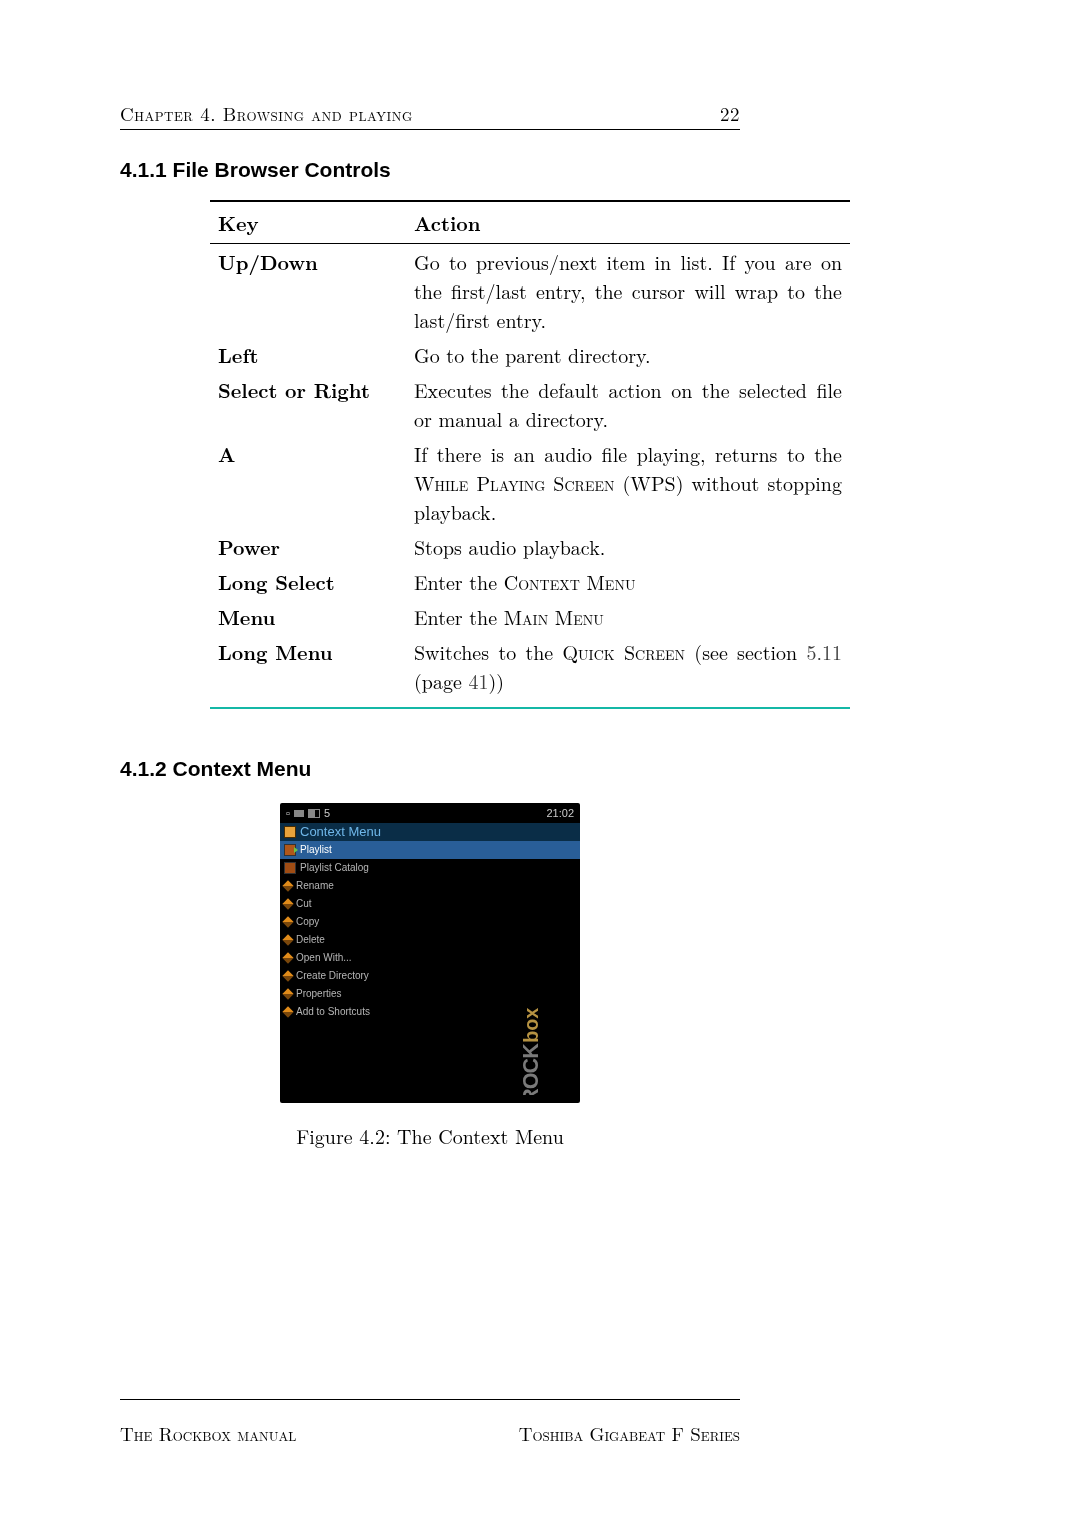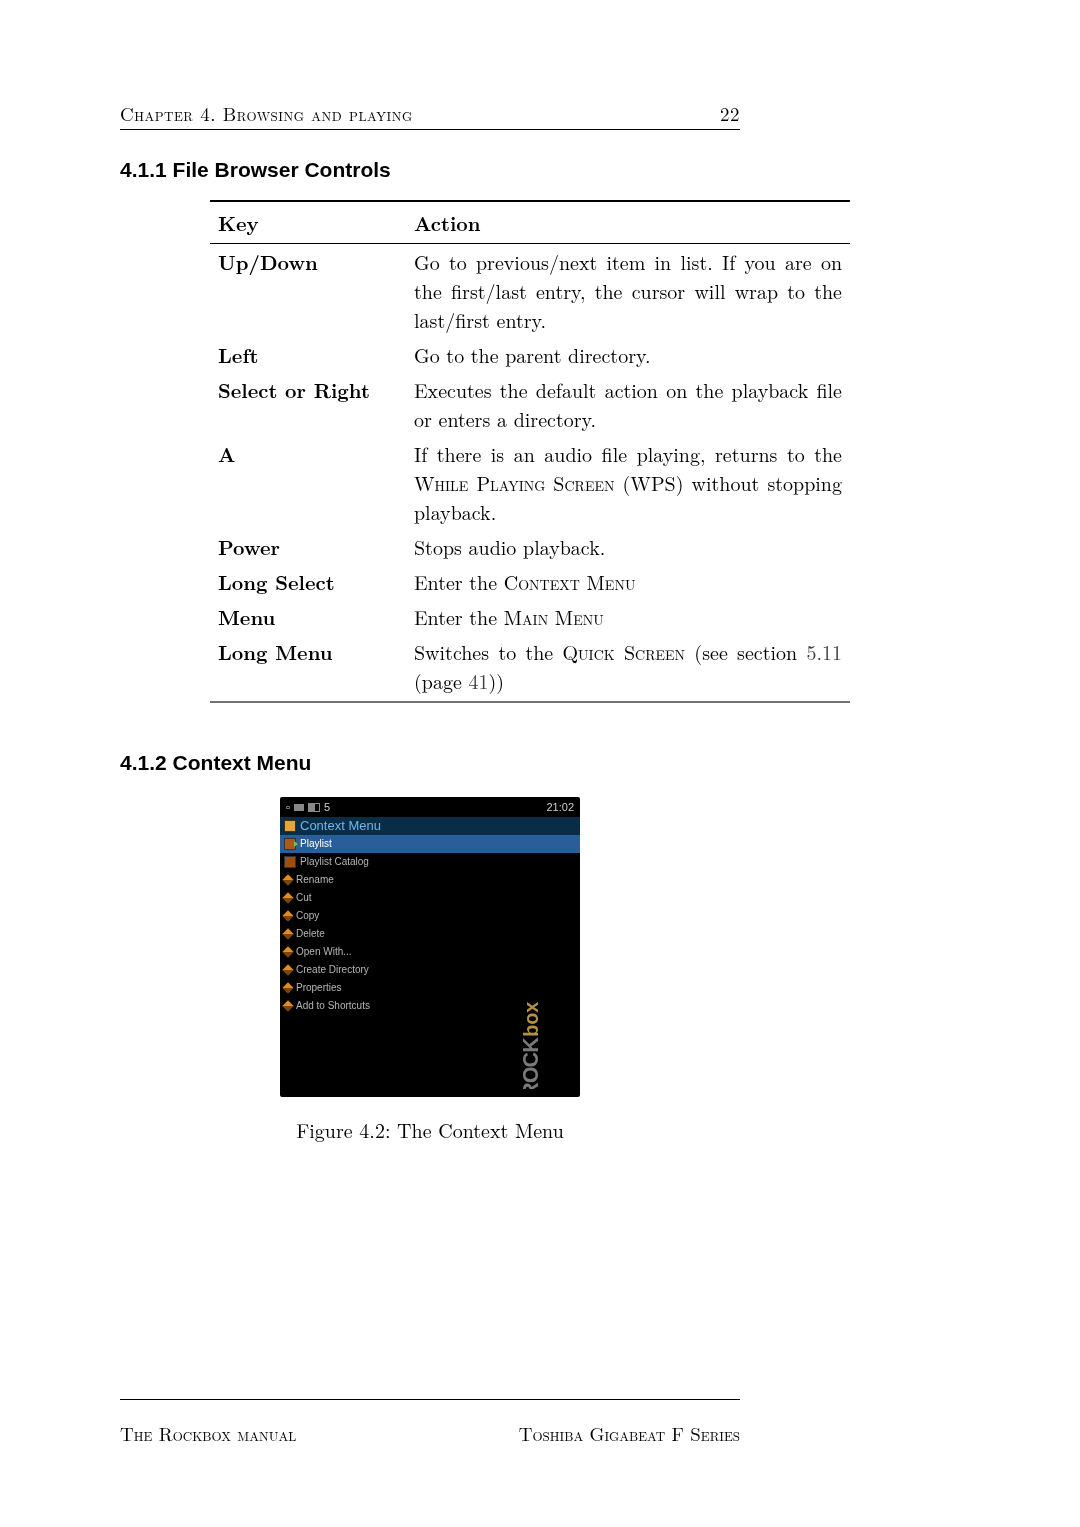--- a/index.html
+++ b/index.html
@@ -44,22 +44,22 @@
     border-top: 2px solid #000;
     border-bottom: 1px solid #000;
     padding: 6px 8px;
     font-weight: bold;
   }
   .controls-table tbody td {
     padding: 3px 8px;
     vertical-align: top;
   }
   .controls-table tbody tr:last-child td {
-    border-bottom: 2px solid #737373;
-    padding-bottom: 6px;
+    border-bottom: 2px solid #14b8a6;
+    padding-bottom: 12px;
   }
   .key-col { width: 180px; font-weight: bold; }
   .action-col { text-align: justify; }
   .sc { font-variant: small-caps; }
   .link { color: #404040; }
   .screenshot {
     display: block;
     margin: 22px auto 0 auto;
     width: 300px;
     height: 300px;
@@ -164,21 +164,21 @@
         <tr>
           <td class="key-col"><b>Up</b>/<b>Down</b></td>
           <td class="action-col">Go to previous/next item in list. If you are on the first/last entry, the cursor will wrap to the last/first entry.</td>
         </tr>
         <tr>
           <td class="key-col"><b>Left</b></td>
           <td class="action-col">Go to the parent directory.</td>
         </tr>
         <tr>
           <td class="key-col"><b>Select</b> or <b>Right</b></td>
-          <td class="action-col">Executes the default action on the playback file or enters a directory.</td>
+          <td class="action-col">Executes the default action on the selected file or manual a directory.</td>
         </tr>
         <tr>
           <td class="key-col"><b>A</b></td>
           <td class="action-col">If there is an audio file playing, returns to the <span class="sc">While Playing Screen</span> (WPS) without stopping playback.</td>
         </tr>
         <tr>
           <td class="key-col"><b>Power</b></td>
           <td class="action-col">Stops audio playback.</td>
         </tr>
         <tr>

